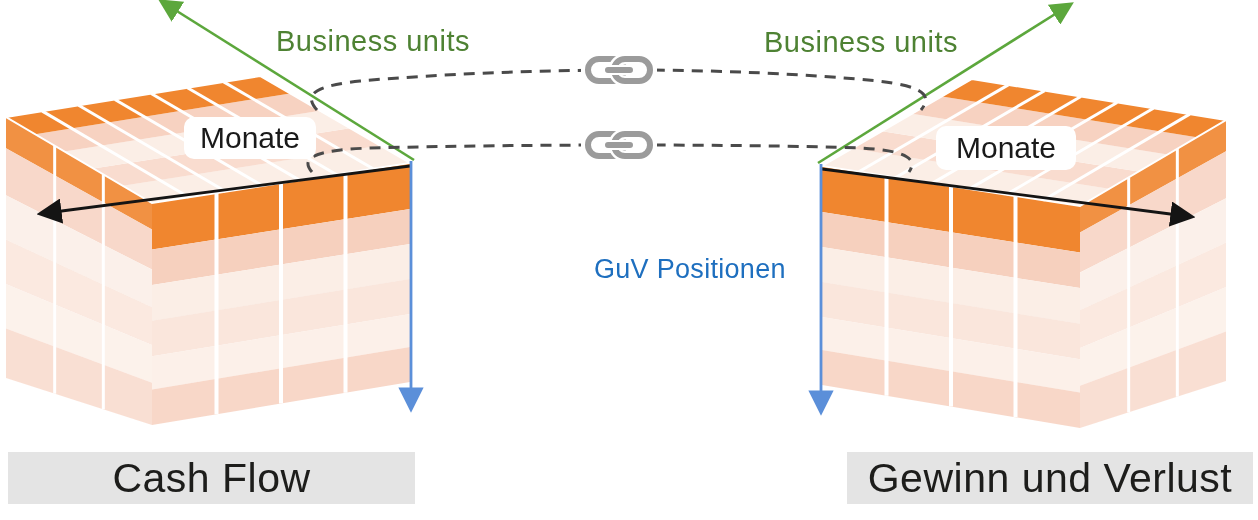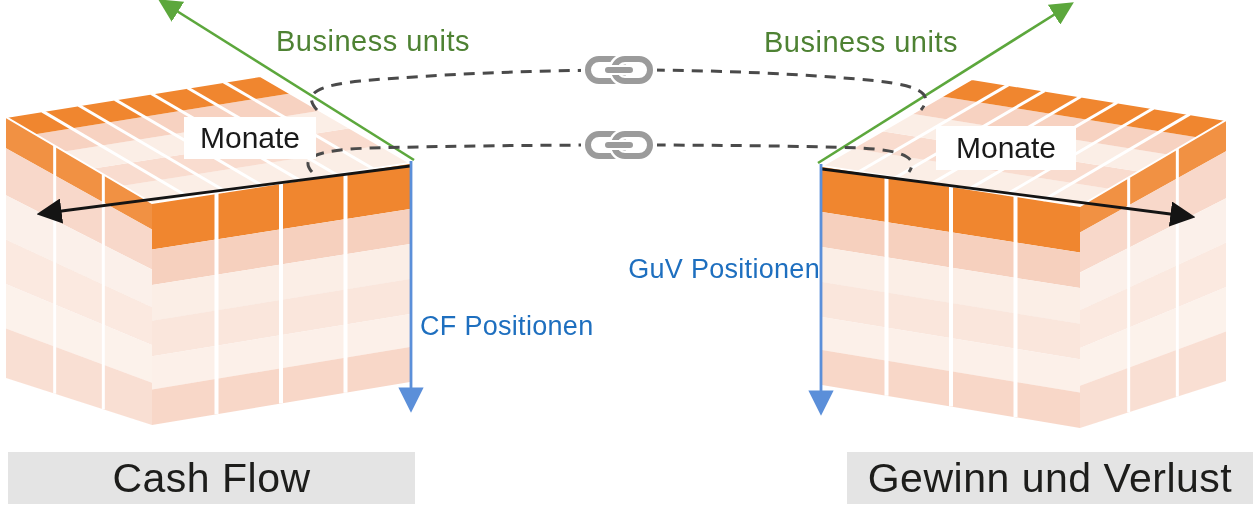--- a/index.html
+++ b/index.html
@@ -2,21 +2,21 @@
 <html style="--background: #FFFFFF; --axis-green: #5CA73C; --green-text: #4E8233; --axis-blue: #5B8FD9; --blue-text: #1E6FBF; --axis-black: #141414; --dash-gray: #4A4A4A; --chain-gray: #9B9B9B; --cube-orange: #F0862F; --cube-pink: #F6CDBA; --cube-pale: #FBEDE5; --caption-bg: #E4E4E4; --caption-text: #1D1D1B; --label-bg: #FFFFFF;"><head>
 <meta charset="utf-8">
 <style>
   html,body{margin:0;padding:0;background:#fff;}
   .stage{position:relative;width:1258px;height:520px;background:var(--background,#fff);overflow:hidden;
          font-family:Liberation Sans, sans-serif;}
   .stage svg{position:absolute;left:0;top:0;}
   .lbl{position:absolute;white-space:nowrap;}
   .axis-green-label{font-size:29px;color:var(--green-text,#4E8233);letter-spacing:.5px;}
   .monate-box{background:var(--label-bg,#fff);color:#1a1a1a;font-size:30px;text-align:center;
-              display:flex;align-items:center;justify-content:center;}
+              display:flex;align-items:center;justify-content:center;border-radius:10px;}
   .blue-label{font-size:27px;color:var(--blue-text,#1E6FBF);letter-spacing:.3px;}
   .caption-bar{background:var(--caption-bg,#E4E4E4);color:var(--caption-text,#1D1D1B);
                font-size:41px;display:flex;align-items:center;justify-content:center;letter-spacing:.5px;}
   .dash-curve{fill:none;stroke:var(--dash-gray,#4A4A4A);stroke-width:3;stroke-dasharray:11 8;}
   .chain-bg{fill:#fff;}
   .chain-ring{fill:none;stroke:var(--chain-gray,#9B9B9B);stroke-width:6;}
   .chain-ring-casing{fill:none;stroke:#fff;stroke-width:11;}
   .chain-bar{fill:var(--chain-gray,#9B9B9B);stroke:#fff;stroke-width:2;}
 </style>
 </head>
@@ -136,18 +136,17 @@
       <rect class="chain-bar" x="-15" y="-4" width="30" height="8" rx="4"></rect>
     </g>
   </svg>
 
   <div class="lbl axis-green-label" style="left:276px;top:25px;">Business units</div>
   <div class="lbl axis-green-label" style="left:764px;top:26px;">Business units</div>
 
   <div class="lbl monate-box" style="left:184px;top:117px;width:132px;height:42px;">Monate</div>
   <div class="lbl monate-box" style="left:936px;top:126px;width:140px;height:44px;">Monate</div>
 
-  <div class="lbl blue-label" style="left:420px;top:311px;">CF Positionen</div>
-  <div class="lbl blue-label" style="left:594px;top:254px;width:226px;text-align:right;">GuV Positionen</div>
+  <div class="lbl blue-label" style="left:594px;top:254px;width:226px;">GuV Positionen</div>
 
   <div class="lbl caption-bar" style="left:8px;top:452px;width:407px;height:52px;">Cash Flow</div>
   <div class="lbl caption-bar" style="left:847px;top:452px;width:406px;height:52px;">Gewinn und Verlust</div>
 </div>
 
 </body></html>

